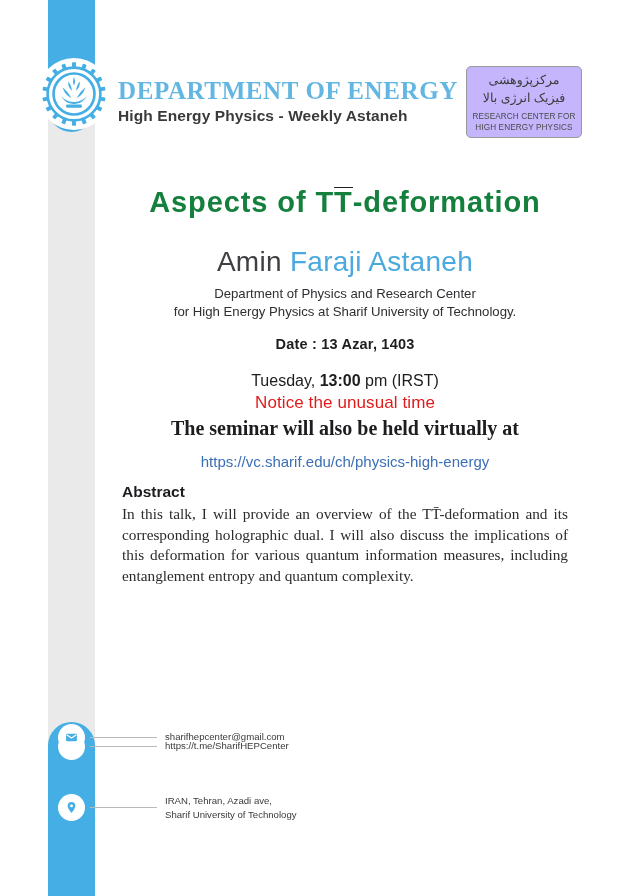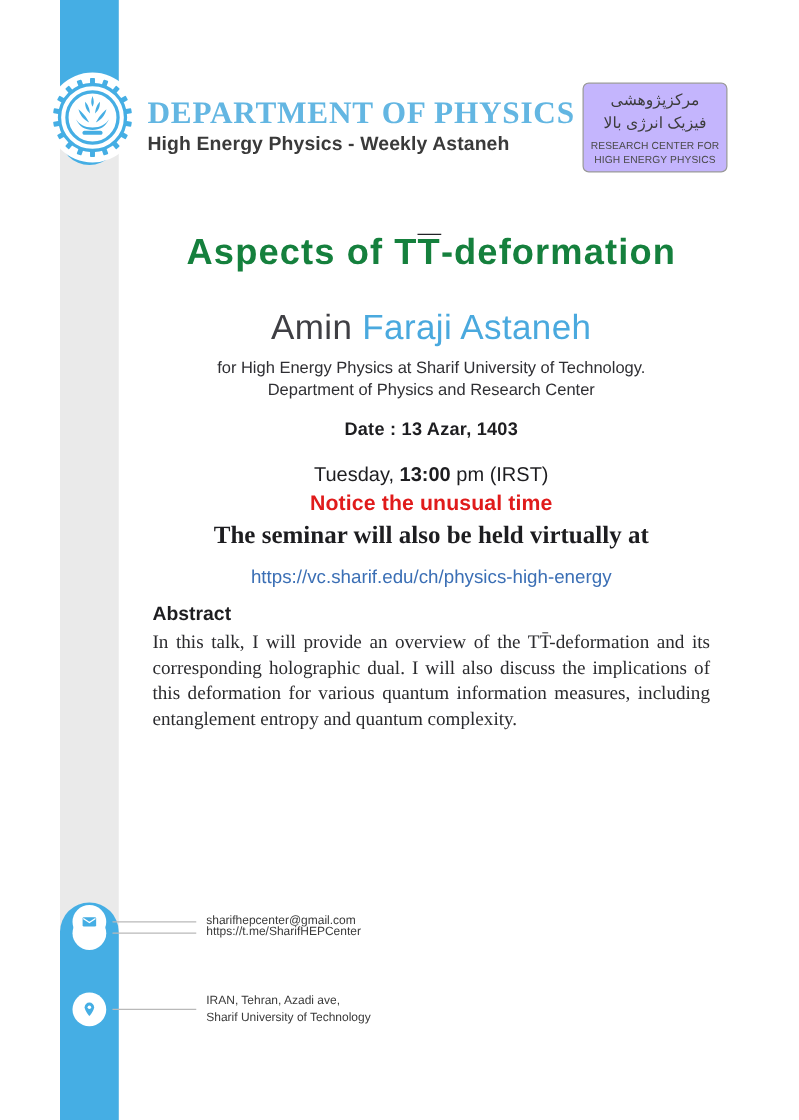--- a/index.html
+++ b/index.html
@@ -162,21 +162,21 @@
     position: absolute;
     left: 95px;
     top: 336px;
     width: 500px;
     text-align: center;
     color: #1d1d20;
   }
   .date-line  { font-size: 14.5px; font-weight: bold; letter-spacing: .2px; }
   .time-line  { font-size: 16px; margin-top: 20px; }
   .time-line b { font-weight: bold; }
-  .notice     { font-size: 17px; font-weight: bold; color: #e01b1b; margin-top: 3px; letter-spacing: .1px; }
+  .notice     { font-size: 17px; font-weight: normal; color: #e01b1b; margin-top: 3px; letter-spacing: .1px; }
 
   
   .virtual-head {
     position: absolute;
     left: 95px;
     top: 417px;
     width: 500px;
     text-align: center;
     font-family: "Liberation Serif", serif;
     font-size: 20px;
@@ -297,41 +297,41 @@
       <path d="M41 31c0 7 2 11 6 14-1-6-2-10-6-14z"></path>
       <path d="M59 31c0 7-2 11-6 14 1-6 2-10 6-14z"></path>
       <path d="M33 40c2 8 7 13 13 16-4-7-7-11-13-16z"></path>
       <path d="M67 40c-2 8-7 13-13 16 4-7 7-11 13-16z"></path>
       <path d="M30 52c4 6 10 10 20 10s16-4 20-10c-4 9-11 13-20 13s-16-4-20-13z"></path>
       <rect x="38" y="66" width="24" height="5" rx="2"></rect>
     </g>
   </svg>
 </div>
 
-<div class="dept-title">DEPARTMENT OF PHYSICS</div>
+<div class="dept-title">DEPARTMENT OF ENERGY</div>
 <div class="dept-sub">High Energy Physics - Weekly Astaneh</div>
 
 <div class="rc-box">
   <div class="rc-fa">
     <div>مرکزپژوهشی</div>
     <div>فیزیک انرژی بالا</div>
   </div>
   <div class="rc-en">
     <div>RESEARCH CENTER FOR</div>
     <div>HIGH ENERGY PHYSICS</div>
   </div>
 </div>
 
 <div class="talk-title"><span>Aspects of T</span><span class="tbar">T</span><span>-deformation</span></div>
 
 <div class="speaker"><span>Amin</span><span class="sname">Faraji Astaneh</span></div>
 
 <div class="affil">
+  <div>Department of Physics and Research Center</div>
   <div>for High Energy Physics at Sharif University of Technology.</div>
-  <div>Department of Physics and Research Center</div>
 </div>
 
 <div class="date-block">
   <div class="date-line">Date : 13 Azar, 1403</div>
   <div class="time-line"><span>Tuesday,</span>
     <b>13:00</b>
     <span>pm (IRST)</span></div>
   <div class="notice">Notice the unusual time</div>
 </div>
 

